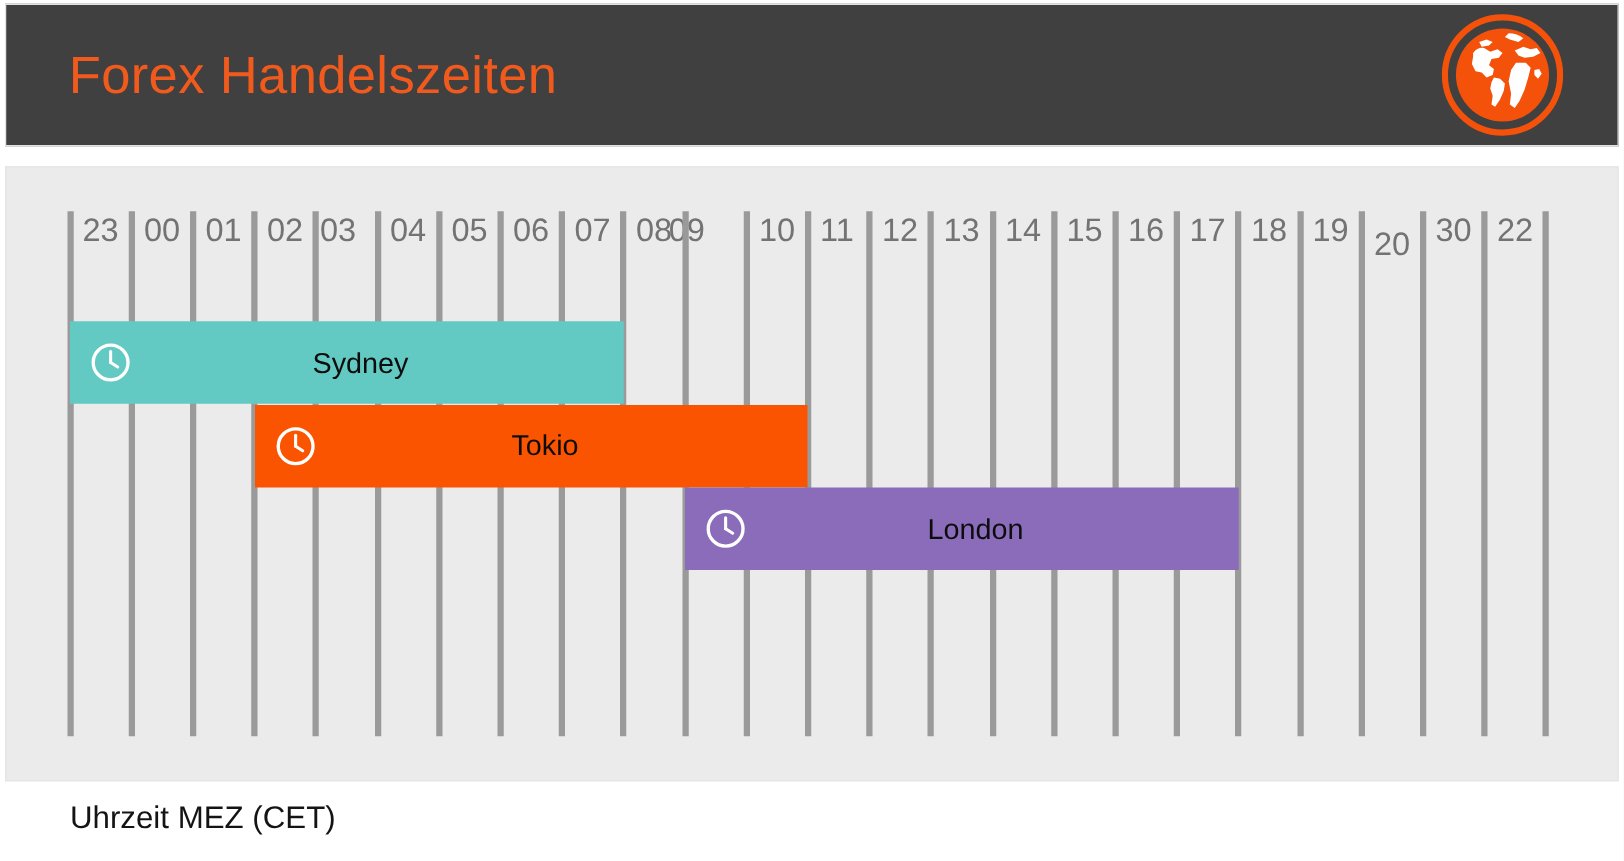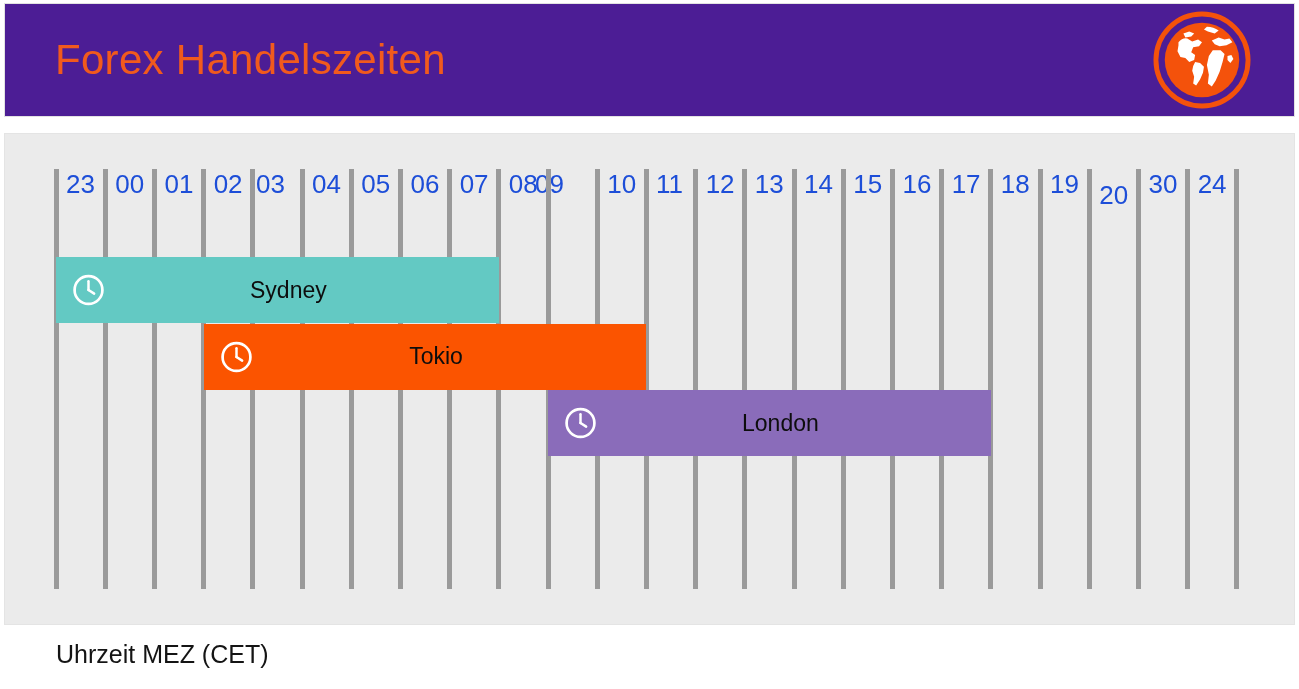--- a/index.html
+++ b/index.html
@@ -15,21 +15,21 @@
     position: relative;
   }
 
   
   #header-panel {
     position: absolute;
     left: 4px;
     top: 3px;
     width: 1291px;
     height: 114px;
-    background: #4c1d95;
+    background: #404040;
     border: 1px solid #e2e2e2;
     box-sizing: border-box;
   }
   #page-title {
     position: absolute;
     left: 50px;
     top: 50%;
     transform: translateY(-50%);
     font-size: 42px;
     font-weight: 400;
@@ -81,21 +81,21 @@
     top: 33px;
     height: 34px;
     width: 100%;
   }
   .hour-label {
     position: absolute;
     top: 0;
     width: 49px;
     text-align: center;
     font-size: 26px;
-    color: #1d4ed8;
+    color: #737373;
     line-height: 34px;
   }
 
   
   #bars-layer {
     position: absolute;
     left: 0;
     top: 0;
     width: 100%;
     height: 100%;
@@ -177,21 +177,21 @@
       <div class="hour-label" style="left: 690.6px;">12</div>
       <div class="hour-label" style="left: 739.8px;">13</div>
       <div class="hour-label" style="left: 789px;">14</div>
       <div class="hour-label" style="left: 838.2px;">15</div>
       <div class="hour-label" style="left: 887.4px;">16</div>
       <div class="hour-label" style="left: 936.6px;">17</div>
       <div class="hour-label" style="left: 985.8px;">18</div>
       <div class="hour-label" style="left: 1035px;">19</div>
       <div class="hour-label" style="left: 1084.2px; margin-top: 11px;">20</div>
       <div class="hour-label" style="left: 1133.4px;">30</div>
-      <div class="hour-label" style="left: 1182.6px;">24</div>
+      <div class="hour-label" style="left: 1182.6px;">22</div>
     </div>
   <div id="grid-layer">
       <div class="grid-line" style="left: 48.5px;"></div>
       <div class="grid-line" style="left: 97.7px;"></div>
       <div class="grid-line" style="left: 146.9px;"></div>
       <div class="grid-line" style="left: 196.1px;"></div>
       <div class="grid-line" style="left: 245.3px;"></div>
       <div class="grid-line" style="left: 294.5px;"></div>
       <div class="grid-line" style="left: 343.7px;"></div>
       <div class="grid-line" style="left: 392.9px;"></div>

